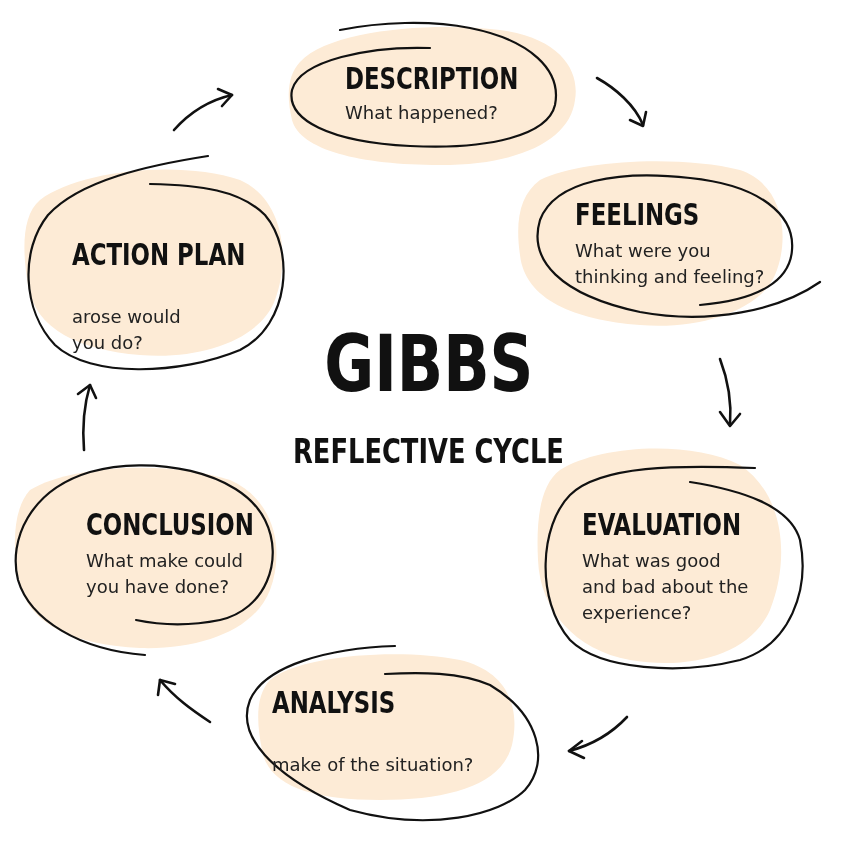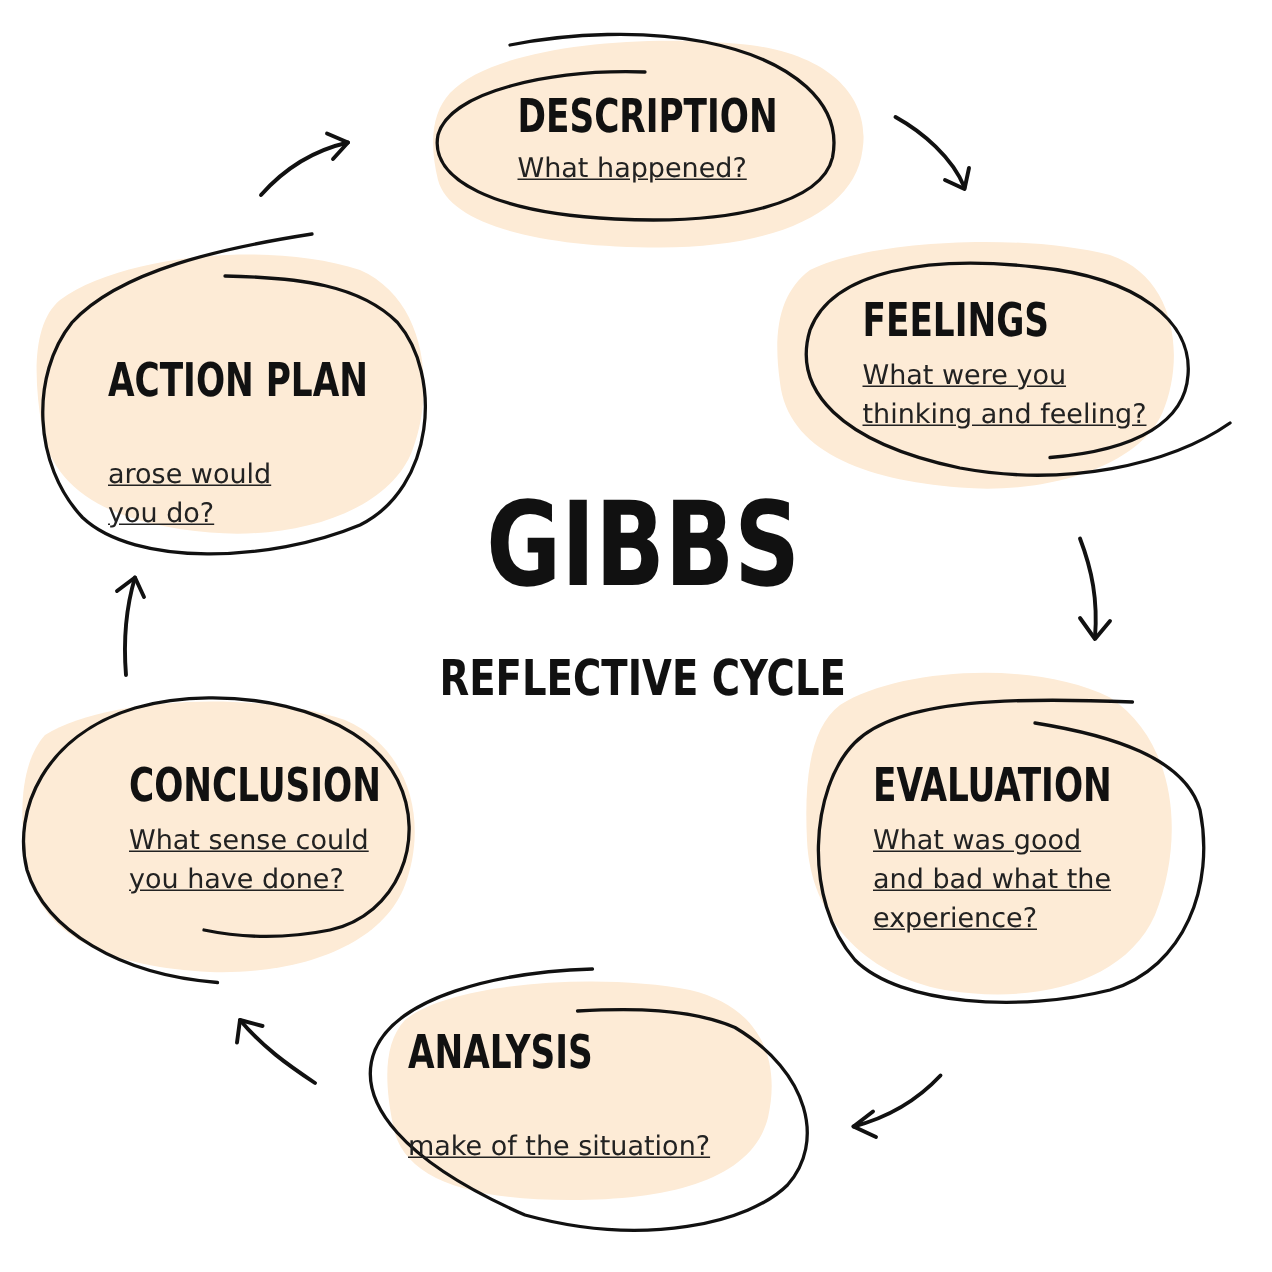--- a/index.html
+++ b/index.html
@@ -11,21 +11,21 @@
     .arrow { fill:none; stroke:#111; stroke-width:2.6; stroke-linecap:round; stroke-linejoin:round; }
     .node { position:absolute; }
     .node-title {
       font-family:"DejaVu Sans Condensed","DejaVu Sans", sans-serif;
       font-weight:bold; font-size:31px; color:#111; letter-spacing:0px;
       transform:scaleX(0.82); transform-origin:left center; white-space:nowrap;
       line-height:36px; display:block;
     }
     .node-text {
       font-family:"DejaVu Sans", sans-serif; font-size:18px; color:#222;
-      line-height:26px; display:block; margin-top:6px;text-decoration:underline;
+      line-height:26px; display:block; margin-top:6px;
     }
     .center-title {
       position:absolute; left:300px; top:322px; width:220px; text-align:center;
       font-family:"DejaVu Sans","Liberation Sans", sans-serif; font-weight:bold;
       font-size:78px; color:#111; line-height:84px;
       transform:scaleX(0.78); transform-origin:center;
     }
     .center-sub {
       position:absolute; left:260px; top:432px; width:300px; text-align:center;
       font-family:"DejaVu Sans", sans-serif; font-weight:bold; font-size:33px;
@@ -101,37 +101,37 @@
     <span class="node-text">
       <span>What were you</span><br>
       <span>thinking and feeling?</span>
     </span>
   </div>
 
   <div class="node" style="left:582px; top:506px;">
     <span class="node-title">EVALUATION</span>
     <span class="node-text">
       <span>What was good</span><br>
-      <span>and bad what the</span><br>
+      <span>and bad about the</span><br>
       <span>experience?</span>
     </span>
   </div>
 
   <div class="node" style="left:272px; top:684px;">
     <span class="node-title">ANALYSIS</span>
     <span class="node-text">
       <br>
       <span>make of the situation?</span>
     </span>
   </div>
 
   <div class="node" style="left:58px; top:506px;margin-left:28px;">
     <span class="node-title">CONCLUSION</span>
     <span class="node-text">
-      <span>What sense could</span><br>
+      <span>What make could</span><br>
       <span>you have done?</span>
     </span>
   </div>
 
   <div class="node" style="left:72px; top:236px;">
     <span class="node-title">ACTION PLAN</span>
     <span class="node-text">
       <br>
       <span>arose would</span><br>
       <span>you do?</span>

